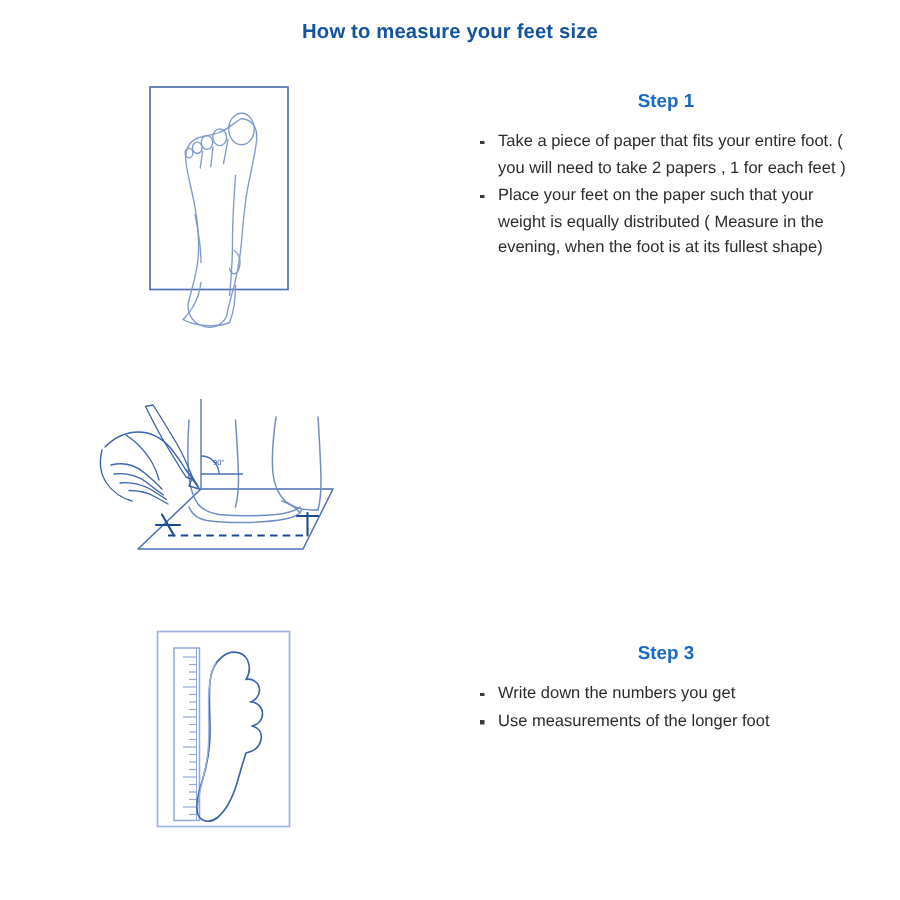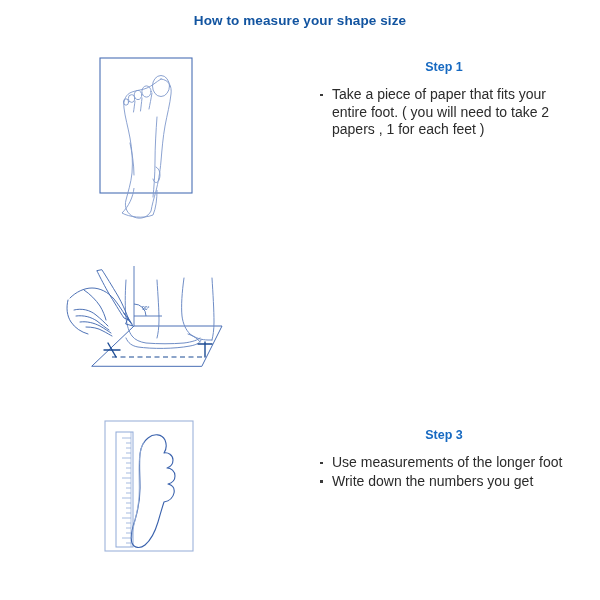--- a/index.html
+++ b/index.html
@@ -16,34 +16,34 @@
   .step-block{position:absolute;left:0;width:600px;}
   .illus{position:absolute;}
   .text-col{position:absolute;left:318px;width:252px;}
   .step-head{
     text-align:center;font-size:12.5px;font-weight:bold;
     color:#1669c1;margin:0 0 12px 0;
   }
   ul.bullets{list-style:none;margin:0;padding:0;}
   ul.bullets li{
     position:relative;padding-left:14px;
-    font-size:14px;color:#2b2b2b;
+    font-size:11px;color:#2b2b2b;
     line-height:17.5px;margin-bottom:1px;
     font-family:"Liberation Sans",sans-serif;
   }
   ul.bullets li:before{
     content:"";position:absolute;left:2px;top:7.5px;
     width:2.5px;height:2.5px;background:#3a3a3a;
   }
   svg{display:block;overflow:visible;}
 </style>
 </head>
 <body>
 
-<div class="page-title">How to measure your shape size</div>
+<div class="page-title">How to measure your feet size</div>
 
 <div class="step-block" style="top:52px;height:165px;">
 
   <div class="illus" style="left:99px;top:5px;">
     <svg width="120" height="165" viewBox="0 0 120 165">
 
       <rect x="1" y="1" width="92" height="135" fill="#ffffff" stroke="#4a6fb5" stroke-width="1.1"></rect>
 
       <g fill="none" stroke="#7f99cc" stroke-width="0.9" stroke-linejoin="round" stroke-linecap="round">
         <path d="M62 22 C70 23 73 29 72 37 C71 47 68 58 66 69
@@ -80,20 +80,21 @@
         <path d="M35 131 C34 140 30 149 23 156 C30 160 44 162 54 158
                  C57 151 58 142 58 133"></path>
       </g>
     </svg>
   </div>
 
   <div class="text-col" style="top:8px;">
     <div class="step-head">Step 1</div>
     <ul class="bullets">
       <li>Take a piece of paper that fits your entire foot. ( you will need to take 2 papers , 1 for each feet )</li>
+      <li>Place your feet on the paper such that your weight  is equally distributed ( Measure in the evening, when the foot is at its fullest shape)</li>
     </ul>
   </div>
 </div>
 
 <div class="step-block" style="top:250px;height:140px;">
 
   <div class="illus" style="left:62px;top:8px;">
     <svg width="180" height="130" viewBox="0 0 180 130">
       <g fill="none" stroke="#4a6fb5" stroke-width="0.9" stroke-linejoin="round" stroke-linecap="round">
 
@@ -209,17 +210,17 @@
 
         <path d="M40 22 C36 28 35 38 35 50 C35 62 36 74 34 86
                  C32 98 28 110 28 118" stroke="#9db3da" stroke-width="0.9"></path>
       </g>
     </svg>
   </div>
 
   <div class="text-col" style="top:8px;">
     <div class="step-head">Step 3</div>
     <ul class="bullets">
+      <li>Write down the numbers you get</li>
       <li>Use measurements of the longer foot</li>
-      <li>Write down the numbers you get</li>
     </ul>
   </div>
 </div>
 
 </body></html>

